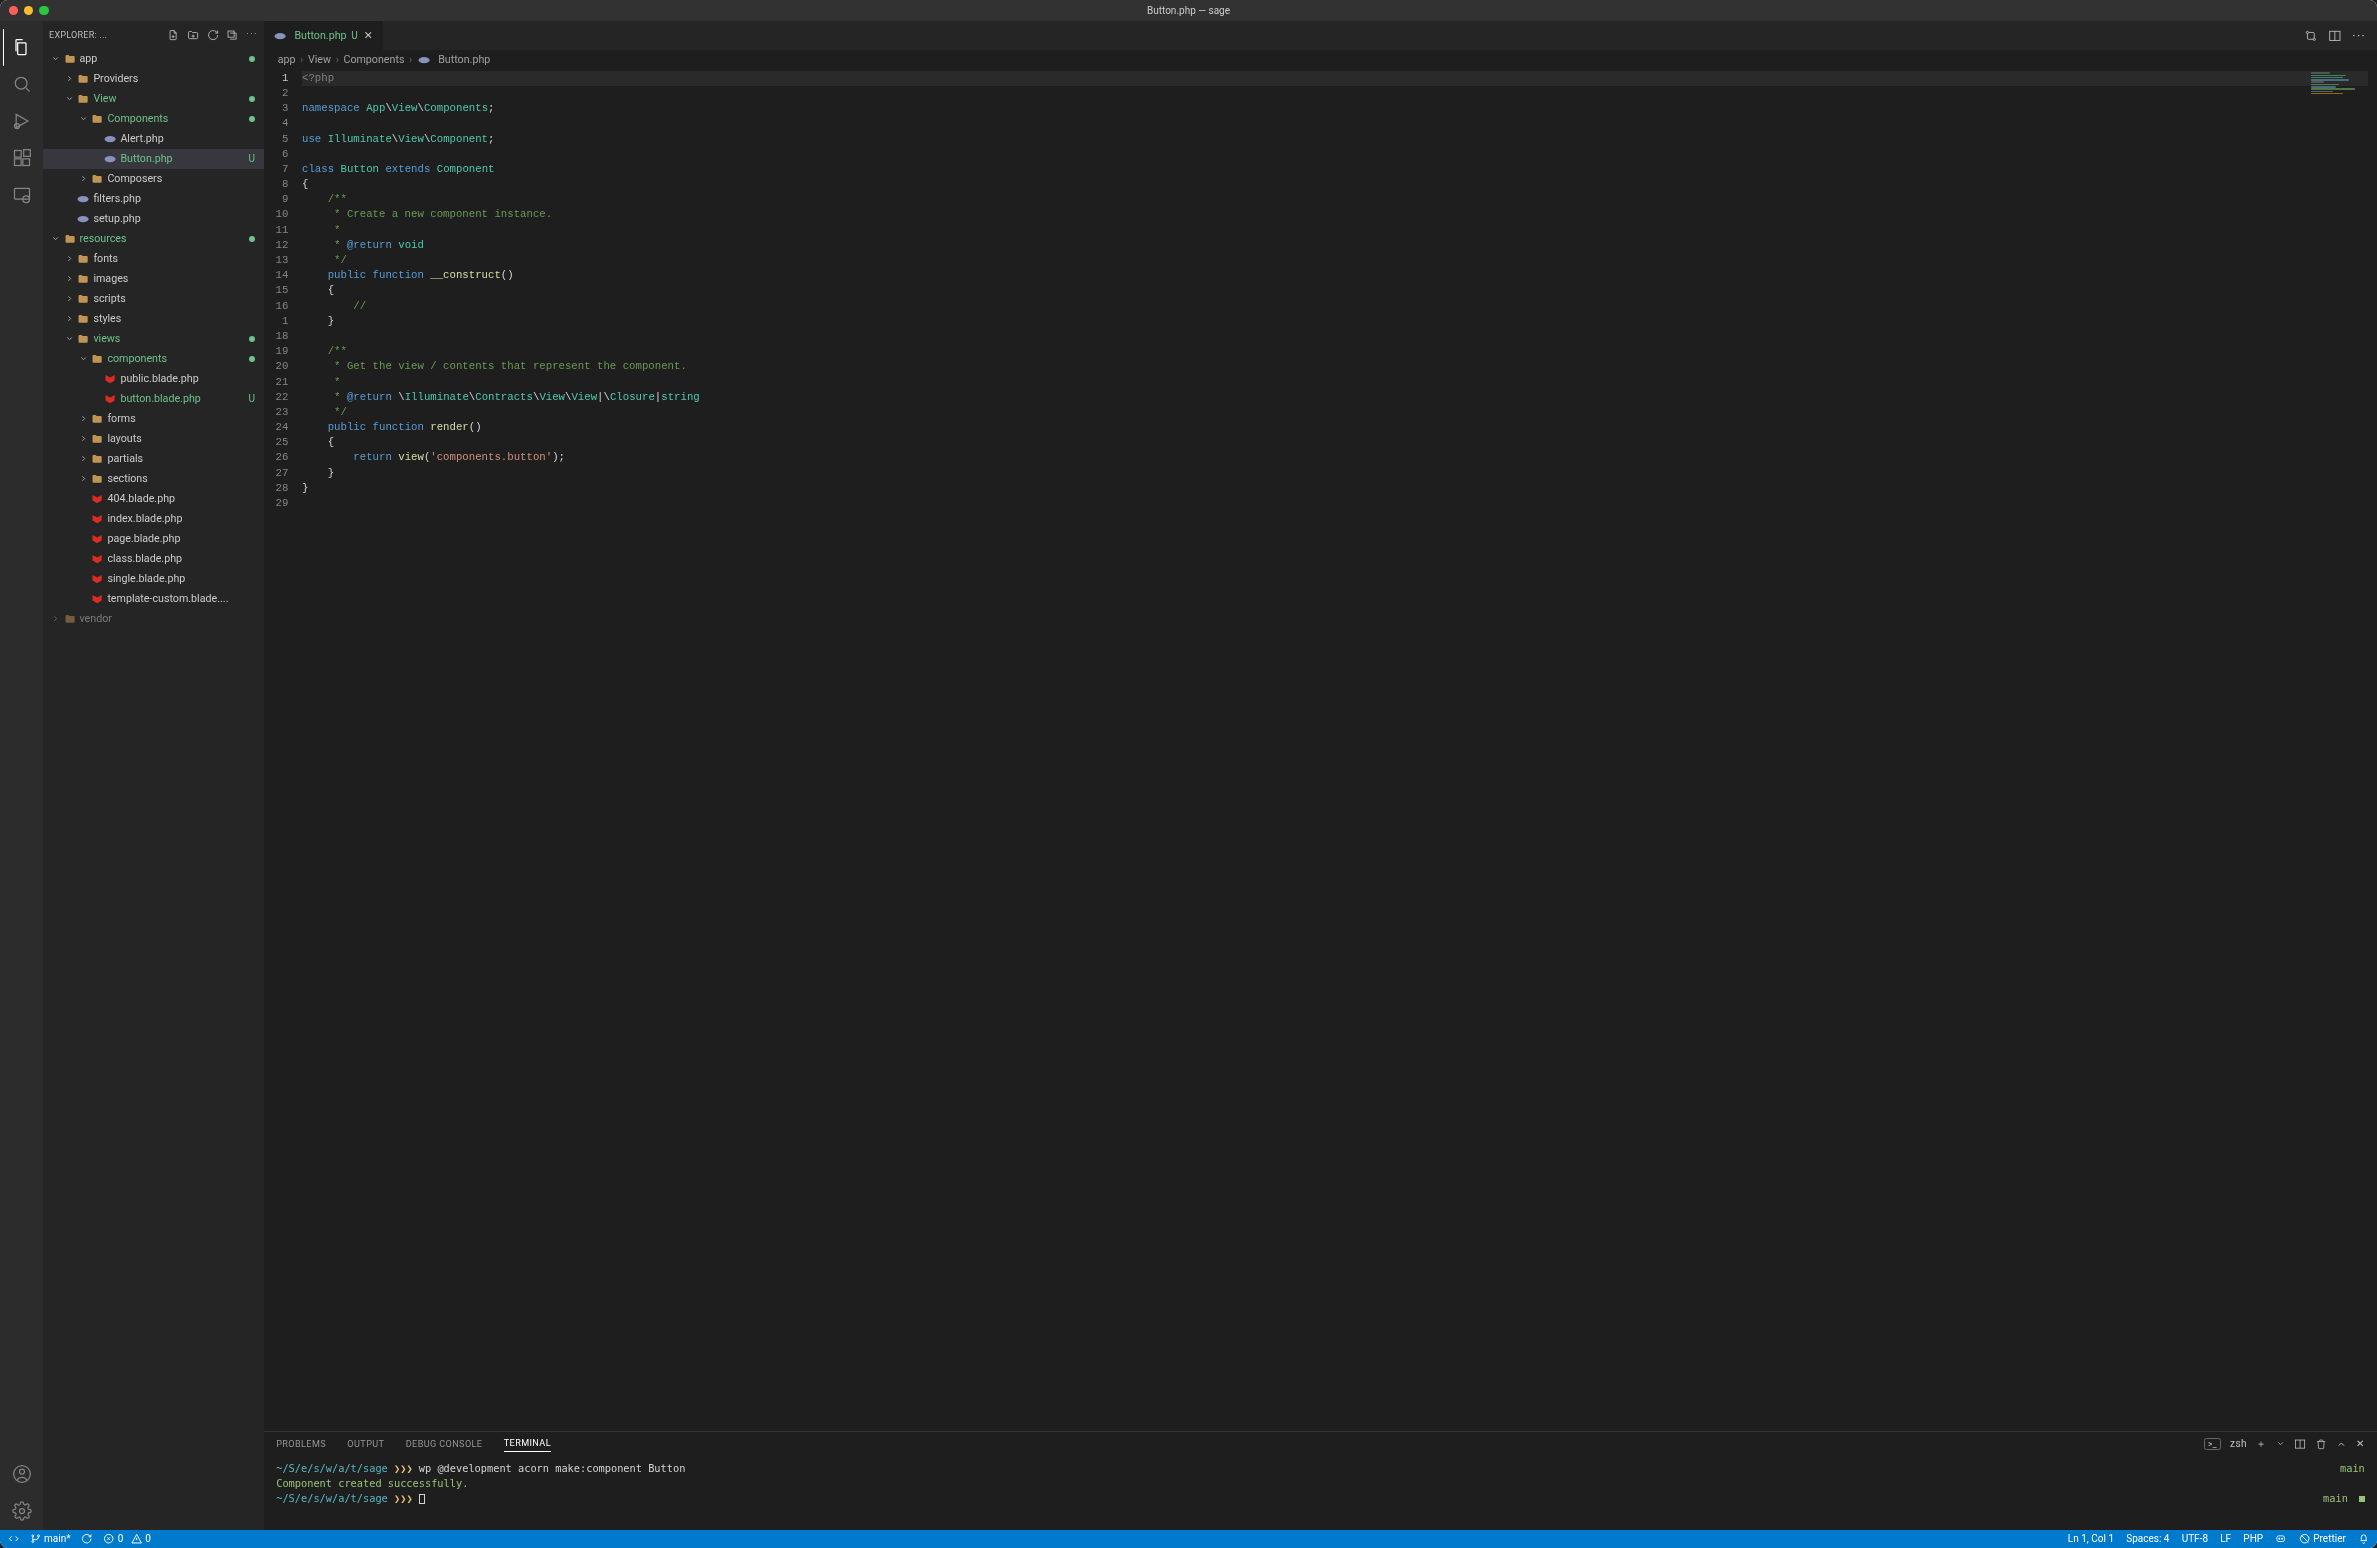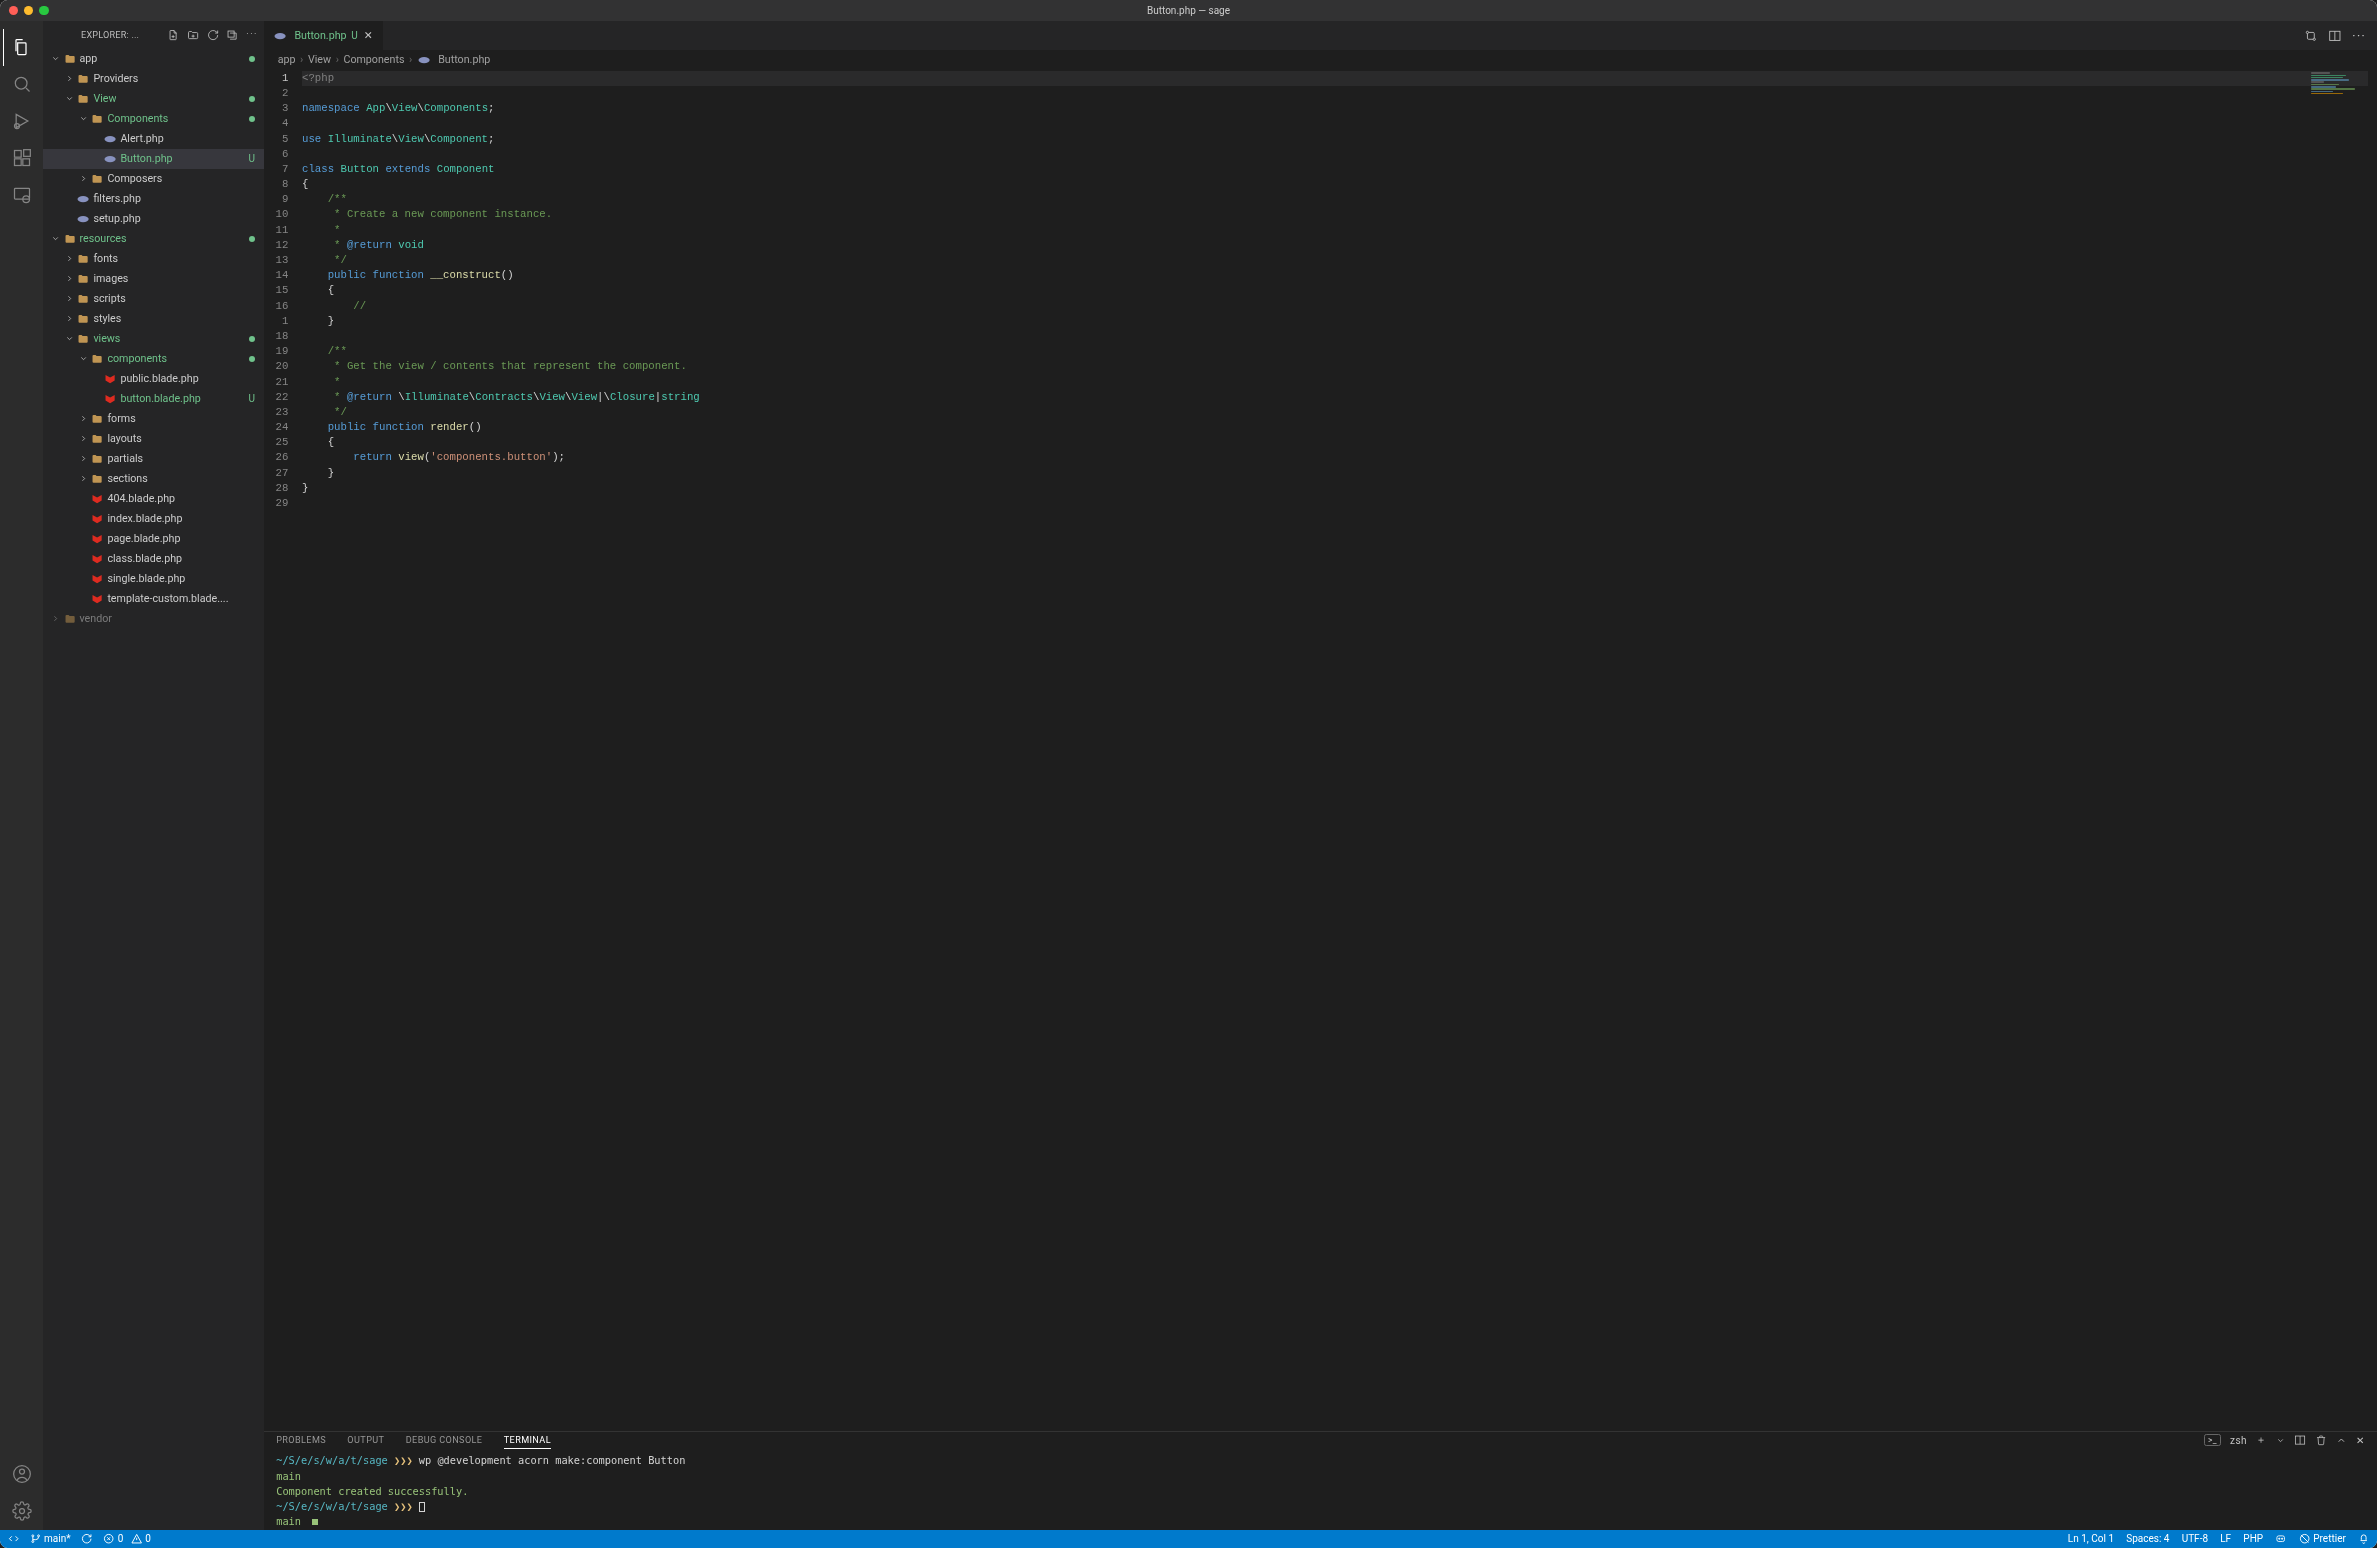--- a/index.html
+++ b/index.html
@@ -13,21 +13,21 @@
   .title { position:absolute; left:50%; transform:translateX(-50%); font-size:10px; color:#cccccc;}
   
   .body { flex:1; display:flex; min-height:0;}
   
   .activitybar { width:43px; background:#2c2c2c; display:flex; flex-direction:column; align-items:center; padding-top:7.6px;}
   .activitybar .icon { width:37px; height:37px; display:flex; align-items:center; justify-content:center; color:#858585; cursor:pointer;}
   .activitybar .icon.active { color:#ffffff; border-left:1.5px solid #fff; padding-right:1.5px;}
   .activitybar .spacer { flex:1;}
   
   .sidebar { width:221px; background:#252526; display:flex; flex-direction:column; font-size:10.7px; color:#cccccc;}
-  .sidebar-header { display:flex; align-items:center; padding:3px 6.1px; height:27.4px; font-size:9.1px; color:#bbbbbb; letter-spacing:0.2px;margin-left:32px;}
+  .sidebar-header { display:flex; align-items:center; padding:3px 6.1px; height:27.4px; font-size:9.1px; color:#bbbbbb; letter-spacing:0.2px;}
   .sidebar-header .actions { margin-left:auto; display:flex; gap:7.6px; color:#c5c5c5;}
   .sidebar-header .actions span { cursor:pointer;}
   .tree { flex:1; overflow:auto; padding-bottom:6.1px;}
   .tree-row { display:flex; align-items:center; height:20px; cursor:pointer; white-space:nowrap;}
   .tree-row.selected { background:#37373d;}
   .tw { display:inline-flex; width:12.2px; justify-content:center; color:#c5c5c5; margin-right:1.5px;}
   .fi { display:inline-flex; width:13.7px; justify-content:center; margin-right:3px;}
   .fi svg { width:12.2px; height:12.2px;}
   .lbl { flex:0 1 auto; overflow:hidden; text-overflow:ellipsis;}
   .mod-dot { width:6.1px; height:6.1px; border-radius:50%; background:#6fc28b; margin-left:auto; margin-right:9.1px;}
@@ -56,21 +56,21 @@
   
   .tk-proc{color:#808080;} .tk-kw{color:#569cd6;} .tk-ns{color:#4ec9b0;} .tk-fn{color:#dcdcaa;} .tk-cmt{color:#6a9955;} .tk-doc{color:#569cd6;} .tk-str{color:#ce9178;}
   
   .panel { height:99px; background:#1e1e1e; border-top:0.8px solid #333; display:flex; flex-direction:column;}
   .panel-tabs { height:24.4px; display:flex; align-items:center; padding:0 12.2px; gap:21.3px; font-size:9.1px; color:#969696; letter-spacing:0.4px;}
   .panel-tabs .pt { cursor:pointer; padding:3px 0;}
   .panel-tabs .pt.active { color:#ffffff; border-bottom:0.8px solid #fff;}
   .panel-tabs .pright { margin-left:auto; display:flex; align-items:center; gap:9.1px; color:#c5c5c5; font-size:10px;}
   .panel-tabs .pright .box { border:0.8px solid #666; padding:0 3px; border-radius:2.3px; font-size:8.4px;}
   .terminal { flex:1; padding:4.6px 12.2px; font-family:Menlo,Monaco,Consolas,monospace; font-size:10.3px; line-height:15.2px; color:#d4d4d4; position:relative;}
-  .terminal .line { display:flex; justify-content:space-between;flex-direction:column;}
+  .terminal .line { display:flex; justify-content:space-between;}
   .term-path{color:#56b6c2;} .term-arrows{color:#e5c07b;} .term-ok{color:#98c379;} .term-branch{color:#98c379;} .term-cursor{display:inline-block;width:6.1px;height:10.7px;border:0.8px solid #d4d4d4;vertical-align:middle;}
   
   .statusbar { height:18.3px; background:#007acc; color:#ffffff; display:flex; align-items:center; font-size:10px; padding:0 7.6px; gap:10.7px;}
   .statusbar .sb-item { display:flex; align-items:center; gap:3px; cursor:pointer;}
   .statusbar .sb-right { margin-left:auto; display:flex; align-items:center; gap:12.2px;}
   .statusbar svg { width:11.4px; height:11.4px;}
   
   svg { display:block;}
 </style>
 </head>

